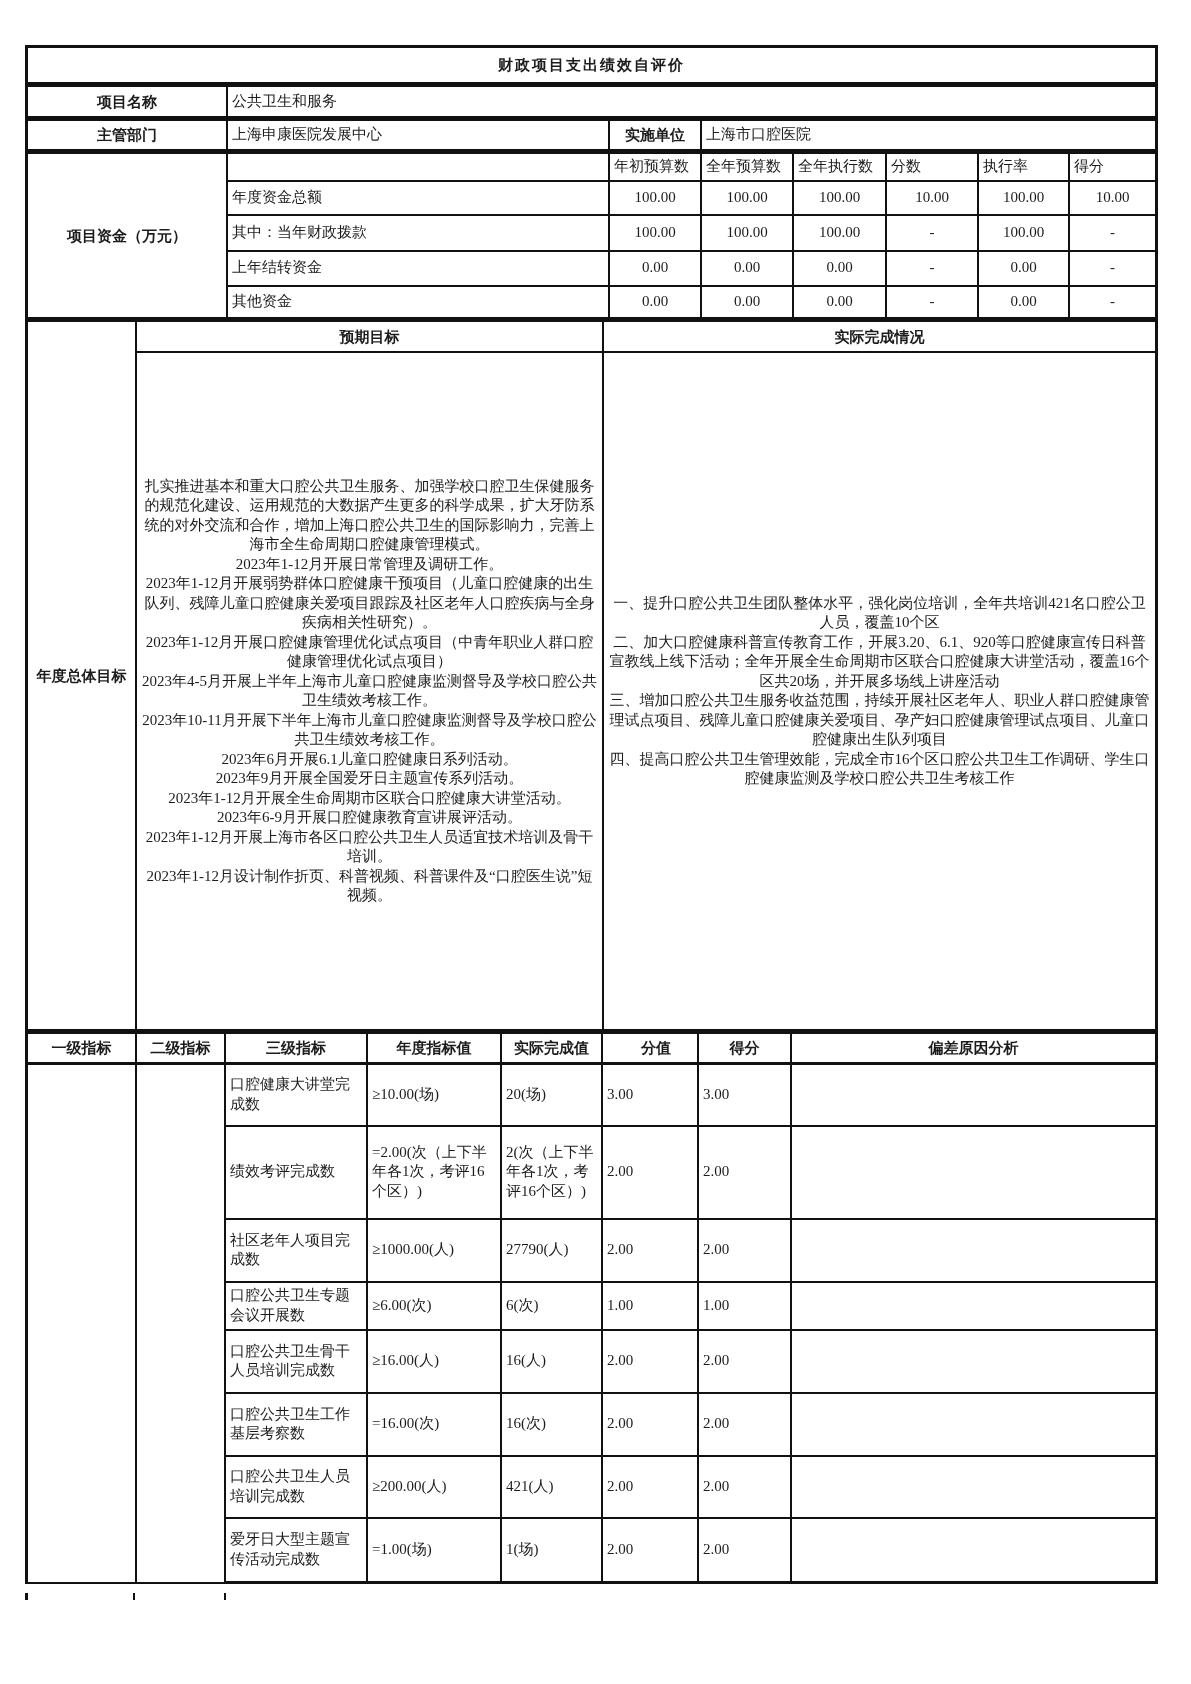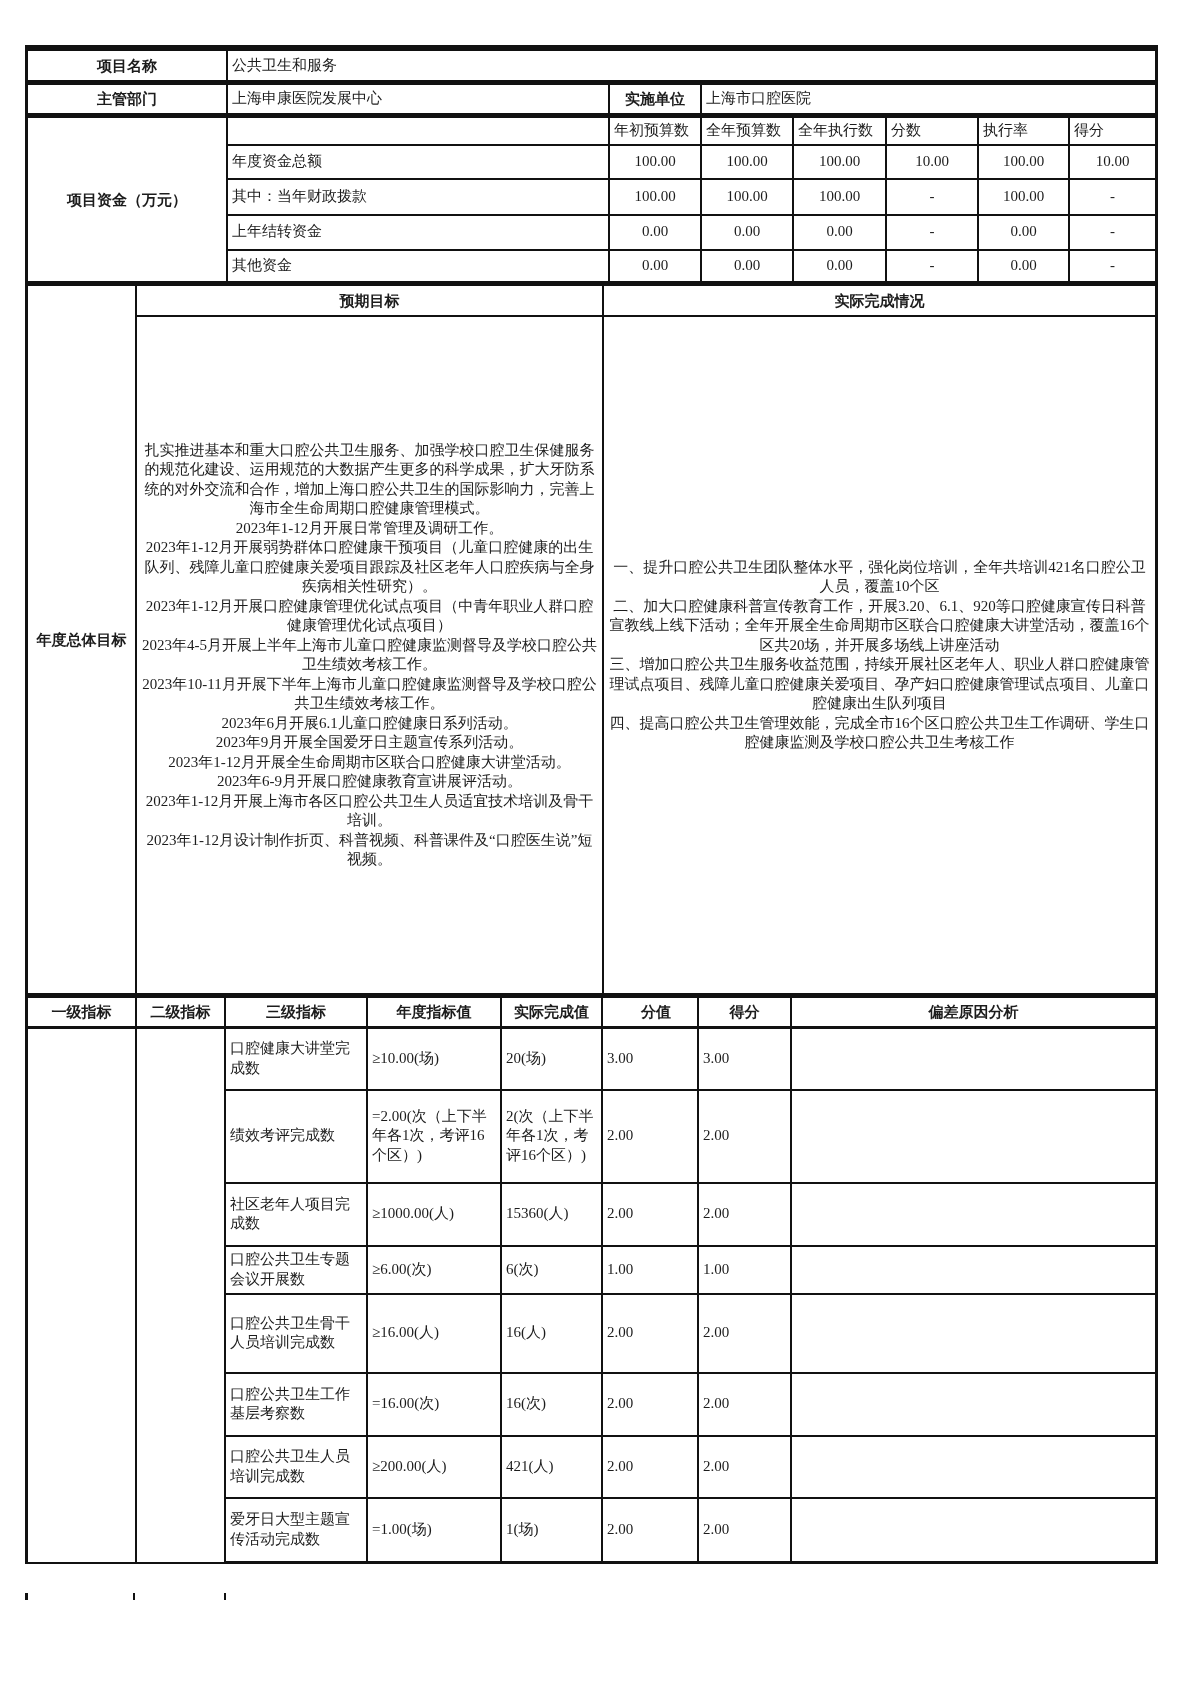--- a/index.html
+++ b/index.html
@@ -31,20 +31,27 @@
   .stub i.e1{left:0;border-left-width:3px;}
   .stub i.e2{left:108px;}
   .stub i.e3{left:199px;}
 </style>
 </head>
 <body>
 
 <div class="page">
   <div class="doc">
 
+    <table class="t">
+      <tbody>
+          <tr>
+        <td class="title-cell" style="height:30px;">财政项目支出绩效自评价</td>
+      </tr>
+    </tbody>
+      </table>
 
     <table class="t sect">
       <colgroup>
           <col style="width:199px">
           <col>
         </colgroup>
       <tbody>
           <tr style="height:31px;">
         <td class="hd">项目名称</td>
         <td class="ctr">公共卫生和服务</td>
@@ -199,34 +206,34 @@
         <td class="ctr">绩效考评完成数</td>
         <td class="ctr">=2.00(次（上下半年各1次，考评16个区）)</td>
         <td class="ctr">2(次（上下半年各1次，考评16个区）)</td>
         <td class="ctr">2.00</td>
         <td class="ctr">2.00</td>
         <td></td>
       </tr>
       <tr style="height:63px;">
         <td class="ctr">社区老年人项目完成数</td>
         <td class="ctr">≥1000.00(人)</td>
-        <td class="ctr">15360(人)</td>
+        <td class="ctr">27790(人)</td>
         <td class="ctr">2.00</td>
         <td class="ctr">2.00</td>
         <td></td>
       </tr>
       <tr style="height:48px;">
         <td class="ctr">口腔公共卫生专题会议开展数</td>
         <td class="ctr">≥6.00(次)</td>
         <td class="ctr">6(次)</td>
         <td class="ctr">1.00</td>
         <td class="ctr">1.00</td>
         <td></td>
       </tr>
-      <tr style="height:79px;padding-left:27px;">
+      <tr style="height:63px;padding-left:27px;">
         <td class="ctr">口腔公共卫生骨干人员培训完成数</td>
         <td class="ctr">≥16.00(人)</td>
         <td class="ctr">16(人)</td>
         <td class="ctr">2.00</td>
         <td class="ctr">2.00</td>
         <td></td>
       </tr>
       <tr style="height:63px;margin-top:44px;">
         <td class="ctr">口腔公共卫生工作基层考察数</td>
         <td class="ctr">=16.00(次)</td>

